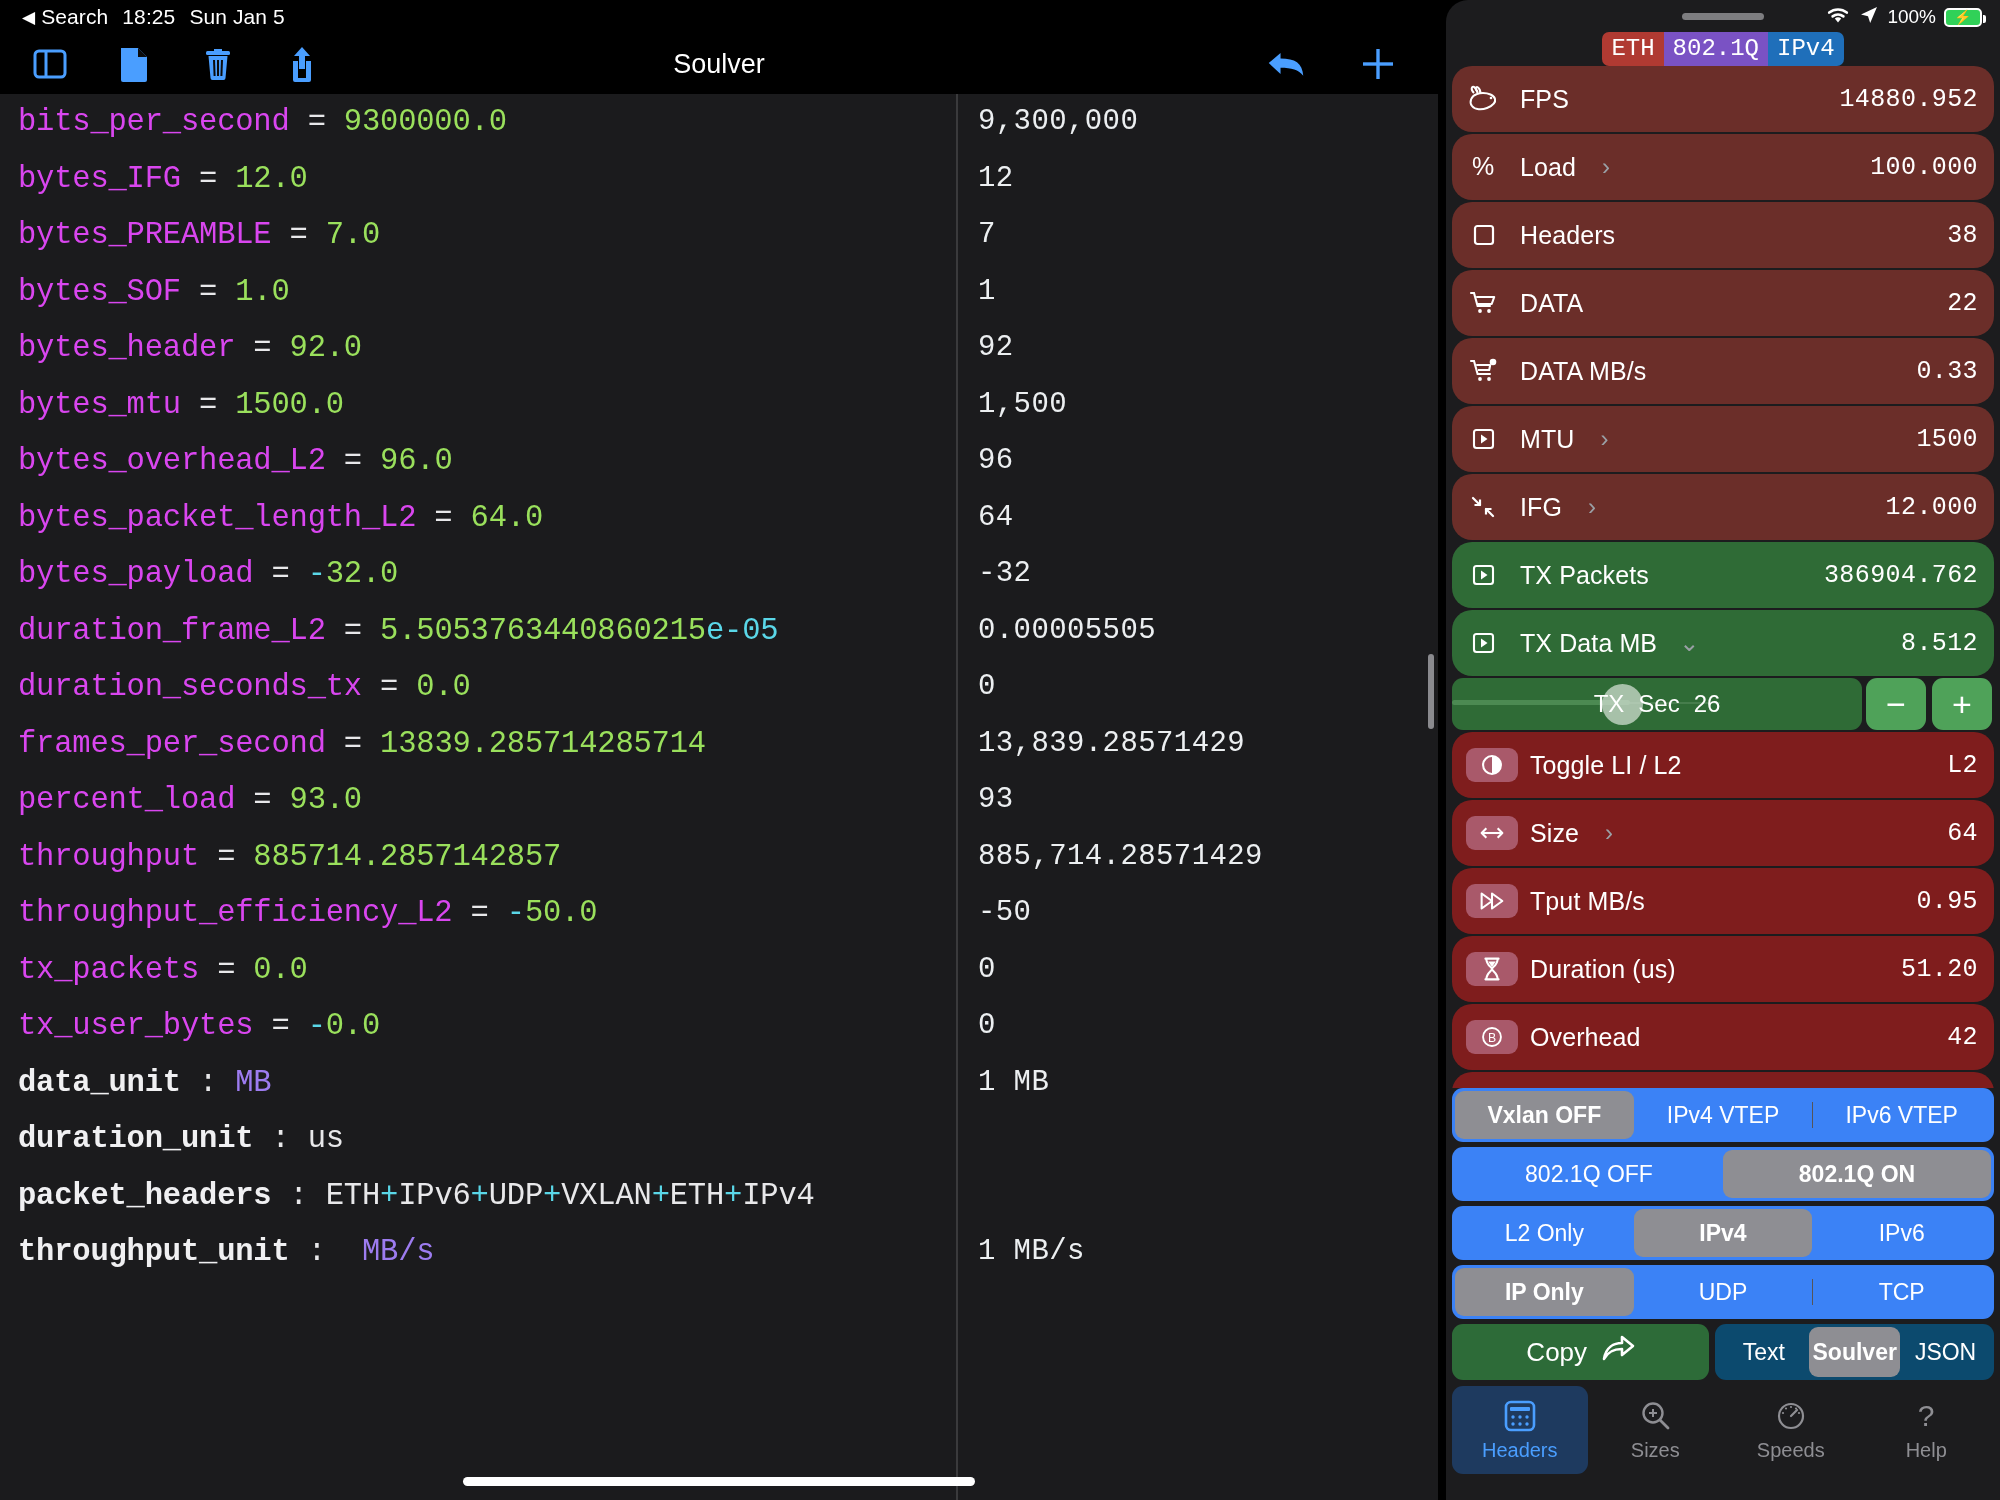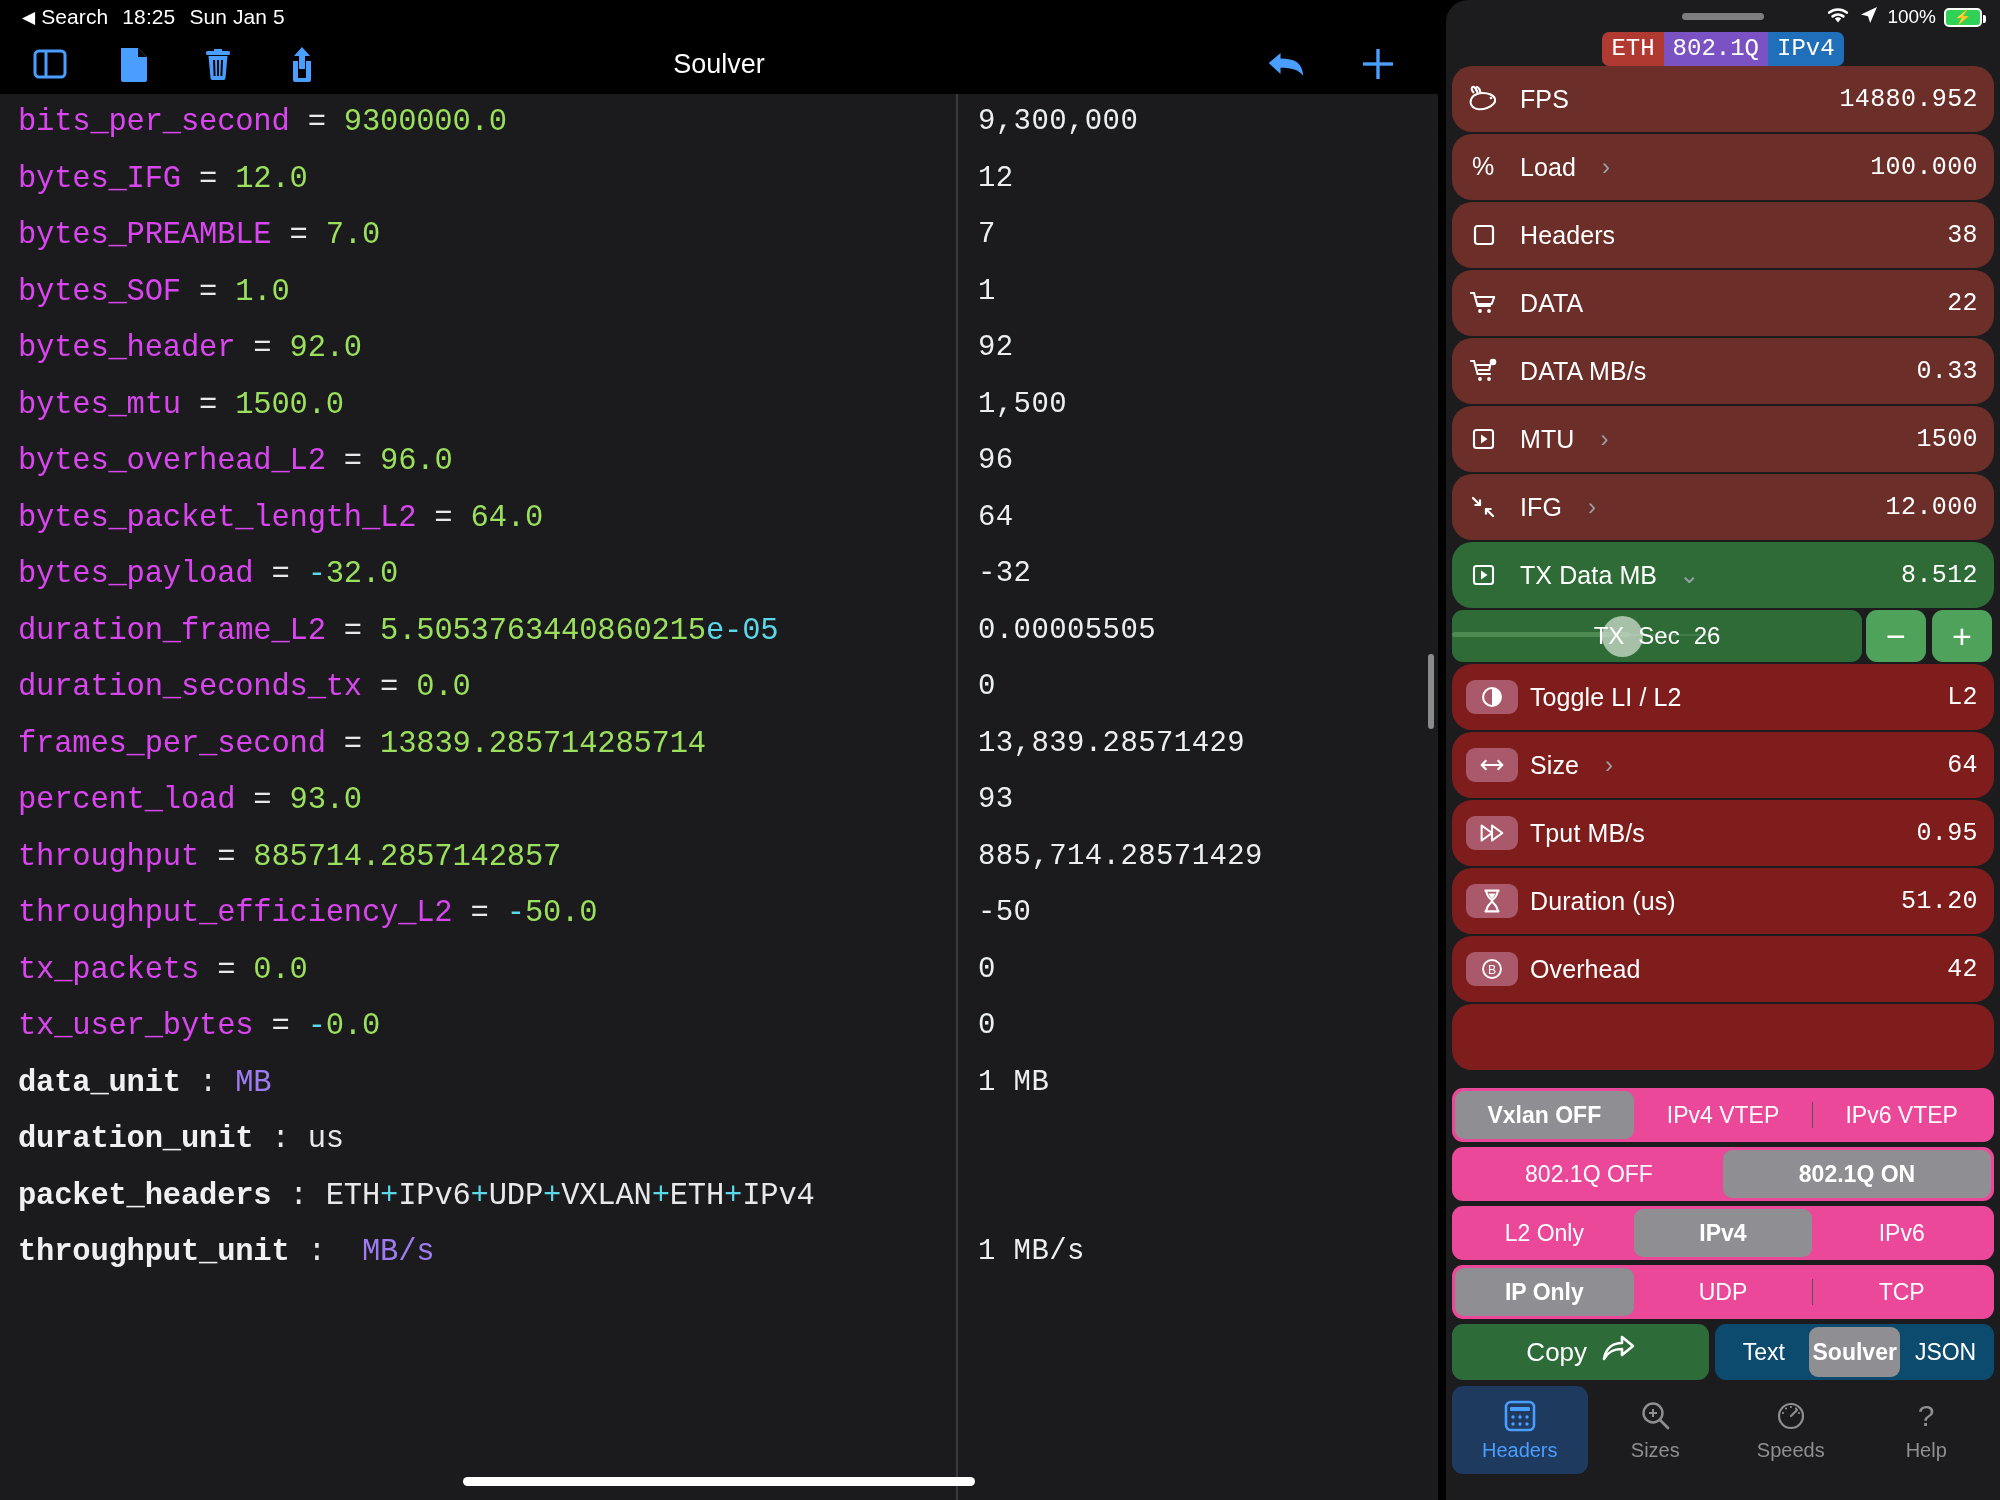--- a/index.html
+++ b/index.html
@@ -91,21 +91,21 @@
   .slider-line { position:absolute; left:178px; right:142px; top:24px; height:2px; background:#467d4c; }
   .slider-knob { position:absolute; left:150px; top:6px; width:41px; height:41px; border-radius:50%;
                  background:rgba(214,226,214,.72); }
   .slider-label { position:absolute; left:0; right:132px; top:0; bottom:0; display:flex;
                   align-items:center; justify-content:center; color:#fff; font-size:24px; gap:14px; }
   .sl-btn { width:60px; height:52px; background:#4fa259; border-radius:11px; display:flex;
             align-items:center; justify-content:center; color:#fff; font-size:34px; line-height:1; }
   .sl-btn.minus { position:absolute; right:68px; }
   .sl-btn.plus  { position:absolute; right:2px; }
 
-  .seg-group { display:flex; background:#ec4899; border-radius:11px; margin:0 6px 5px 6px;
+  .seg-group { display:flex; background:#3b82f6; border-radius:11px; margin:0 6px 5px 6px;
                height:54px; padding:3px; position:relative; }
   .seg { flex:1; display:flex; align-items:center; justify-content:center; color:#fff; font-size:23px;
          border-radius:9px; position:relative; white-space:nowrap; }
   .seg.on { background:#8e8e93; font-weight:bold; }
   .seg.div:before { content:""; position:absolute; left:0; top:11px; bottom:11px; width:1px; background:#555558; }
 
   .copy-row { display:flex; gap:6px; margin:0 6px 6px 6px; height:56px; }
   .copy-btn { flex:1.02; background:#2d6b38; border-radius:11px; display:flex; align-items:center;
               justify-content:center; gap:14px; color:#fff; font-size:26px; }
   .fmt-group { flex:1.08; display:flex; background:#0c4a6e; border-radius:11px; padding:3px; }
@@ -377,20 +377,30 @@
               <svg width="34" height="30" viewBox="0 0 34 30">
                 <path d="M7 6 L14 13" stroke="#fff" stroke-width="2.2" stroke-linecap="round"></path>
                 <path d="M14 7.5 L14 13 L8.5 13" fill="none" stroke="#fff" stroke-width="2.2" stroke-linejoin="round"></path>
                 <path d="M27 24 L20 17" stroke="#fff" stroke-width="2.2" stroke-linecap="round"></path>
                 <path d="M20 22.5 L20 17 L25.5 17" fill="none" stroke="#fff" stroke-width="2.2" stroke-linejoin="round"></path>
               </svg>
             </span>
             <span class="plabel">IFG</span>
             <span class="pchev">›</span>
             <span class="pval">12.000</span>
+          </div>
+          <div class="prow green">
+            <span class="picon">
+              <svg width="34" height="30" viewBox="0 0 34 30">
+                <rect x="8" y="6" width="19" height="18" rx="2.5" fill="none" stroke="#fff" stroke-width="2.1"></rect>
+                <path d="M15 10.5 L21.5 15 L15 19.5 Z" fill="#fff"></path>
+              </svg>
+            </span>
+            <span class="plabel">TX Packets</span>
+            <span class="pval">386904.762</span>
           </div>
           <div class="prow green">
             <span class="picon">
               <svg width="34" height="30" viewBox="0 0 34 30">
                 <rect x="8" y="6" width="19" height="18" rx="2.5" fill="none" stroke="#fff" stroke-width="2.1"></rect>
                 <path d="M15 10.5 L21.5 15 L15 19.5 Z" fill="#fff"></path>
               </svg>
             </span>
             <span class="plabel">TX Data MB</span>
             <span class="pchev down">⌄</span>

